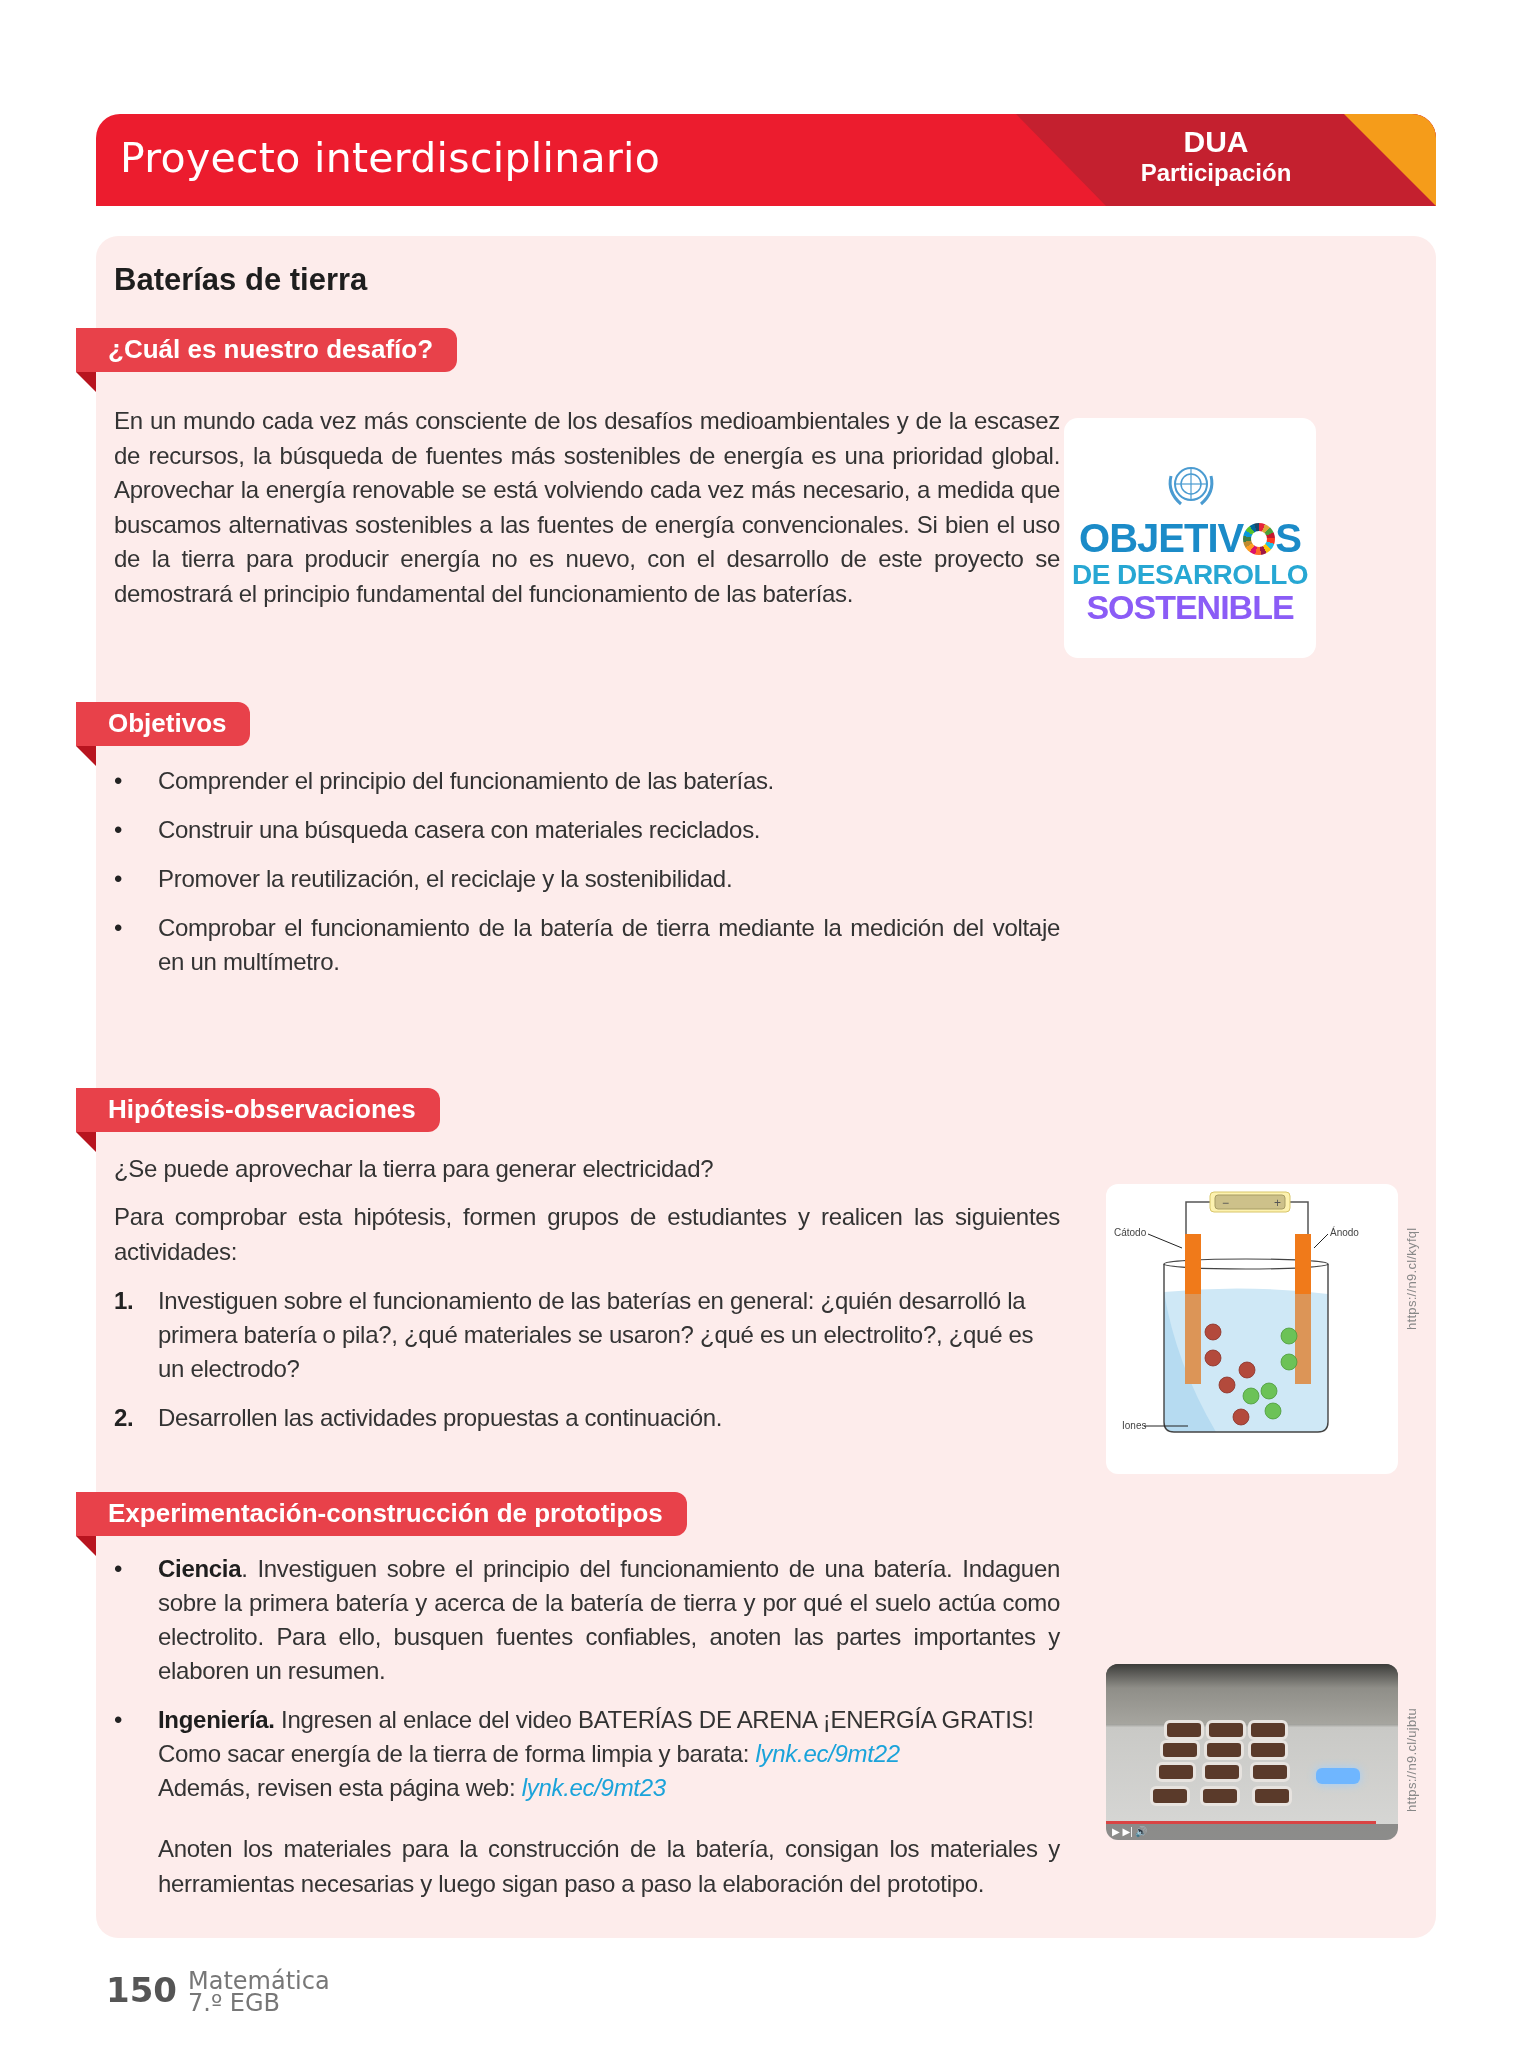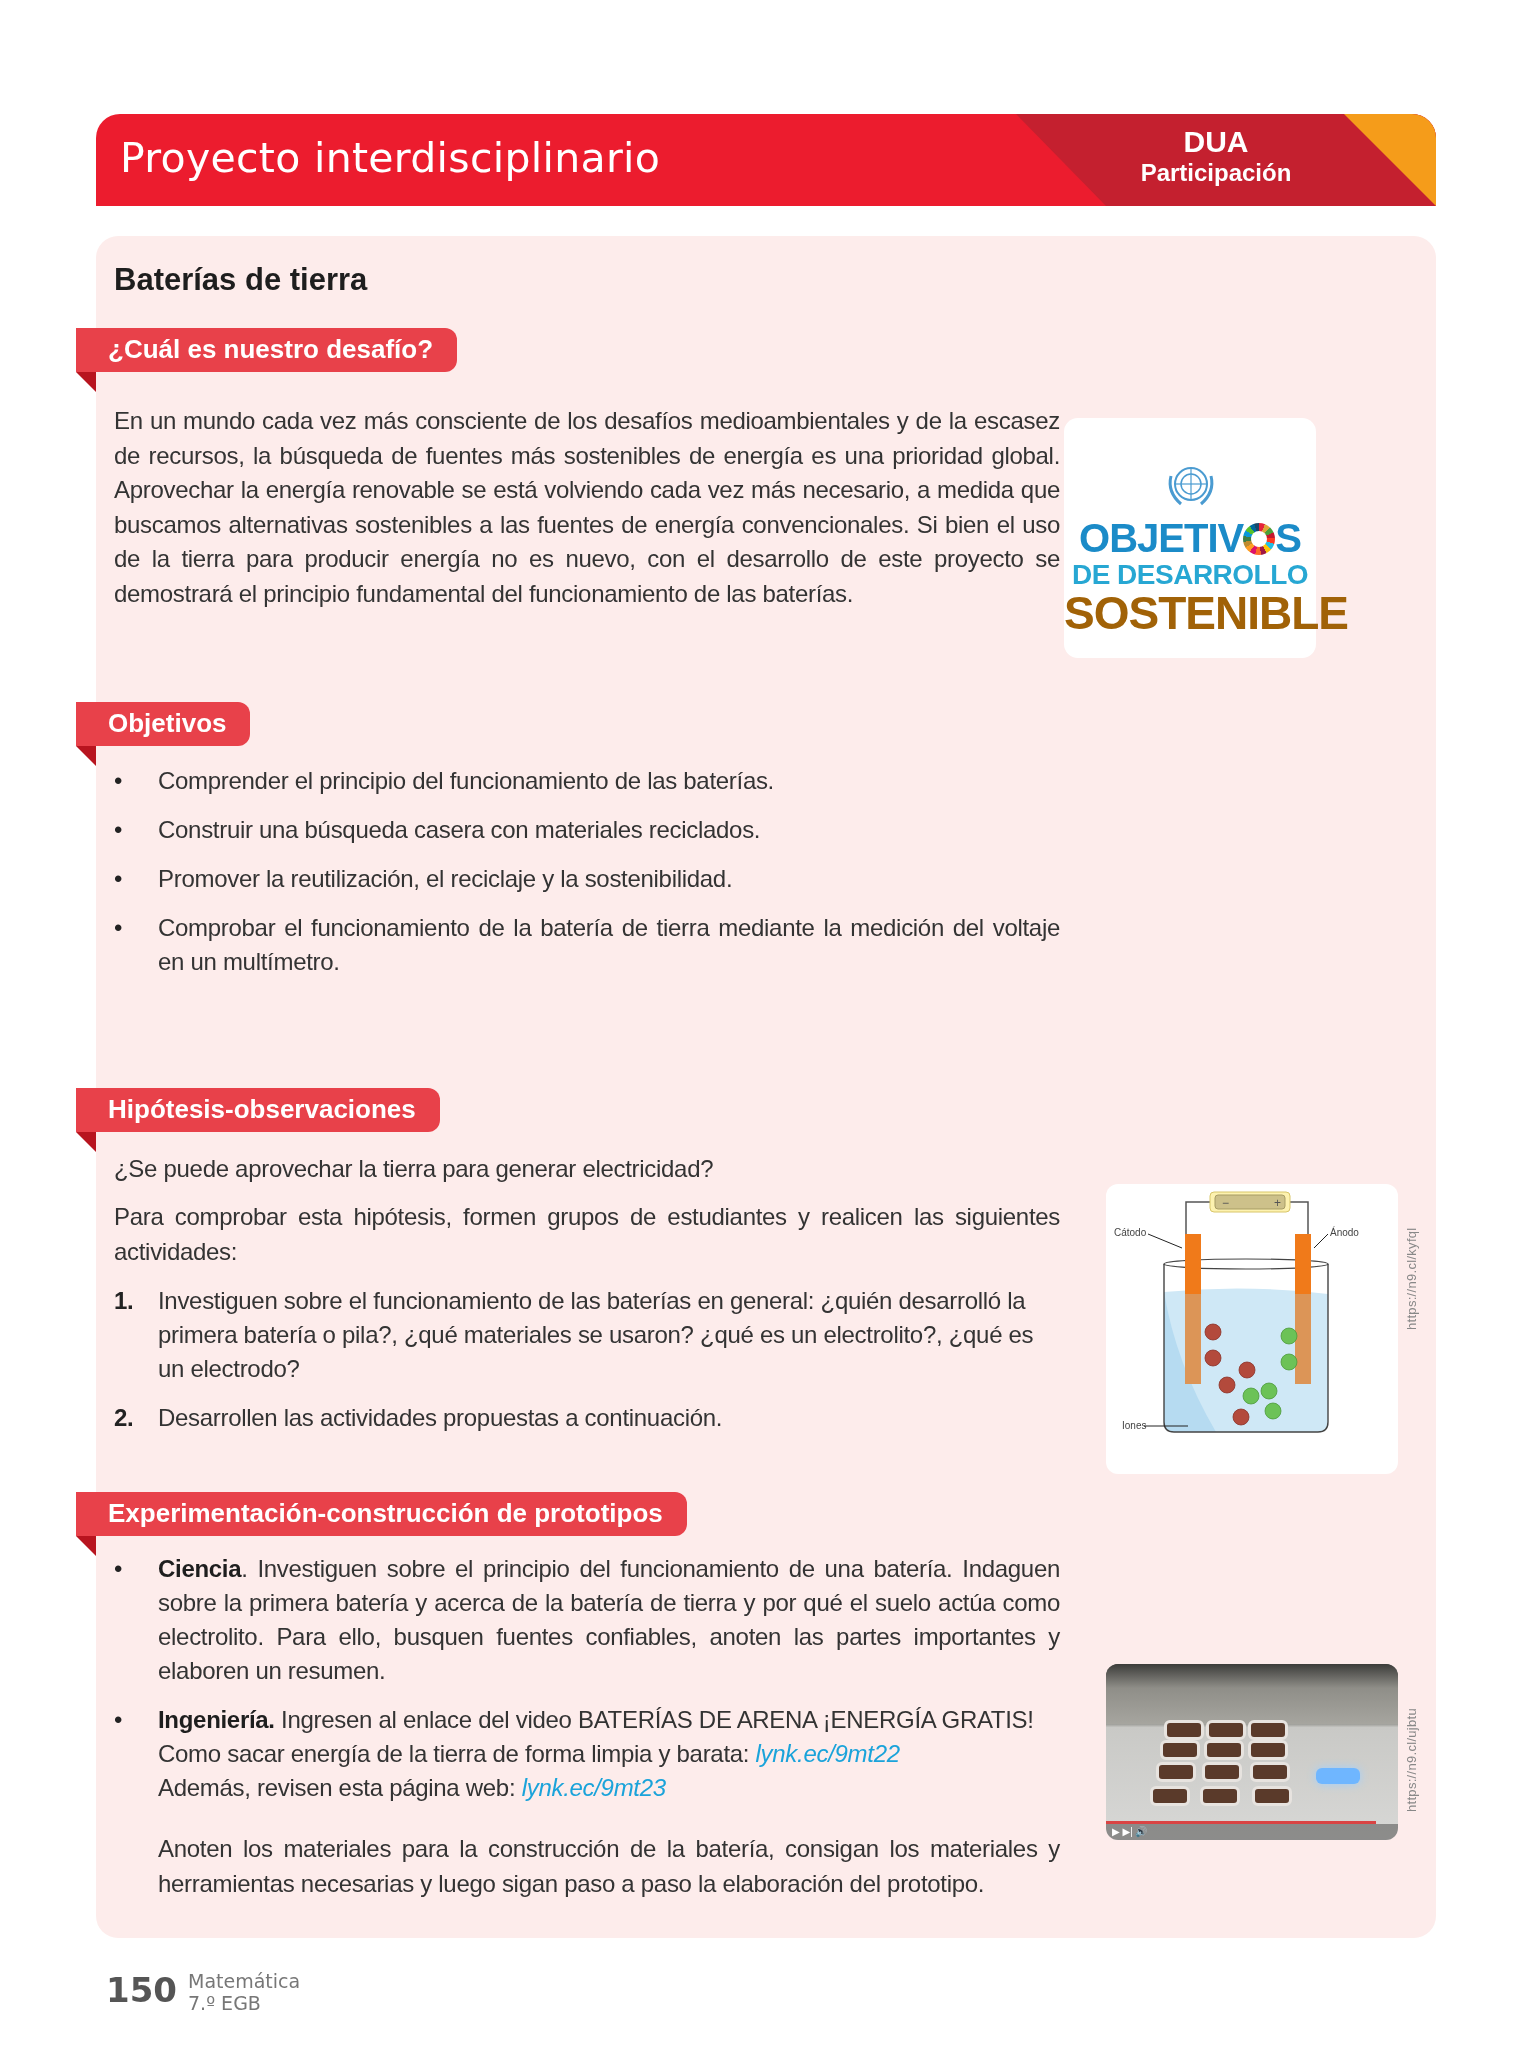--- a/index.html
+++ b/index.html
@@ -82,21 +82,21 @@
   }
   .un-emblem {
     position: absolute; left: 99px; top: 44px; width: 56px; height: 50px;
   }
   .sdg-text {
     position: absolute; left: 0; width: 252px; text-align: center; font-weight: bold;
     font-family: "Liberation Sans", sans-serif; line-height: 1;
   }
   .sdg-line1 { top: 100px; font-size: 40px; color: #1b8bc8; letter-spacing: -1px; }
   .sdg-line2 { top: 143px; font-size: 28px; color: #27a7d3; letter-spacing: -0.5px; }
-  .sdg-line3 { top: 172px; font-size: 46px; color: #a16207; letter-spacing: -1px; }
+  .sdg-line3 { top: 172px; font-size: 34px; color: #8b5cf6; letter-spacing: -1px; }
   .sdg-wheel {
     display: inline-block; width: 32px; height: 32px; border-radius: 50%;
     background: conic-gradient(#e5243b 0 6%, #dda63a 6% 12%, #4c9f38 12% 18%, #c5192d 18% 24%, #ff3a21 24% 30%, #26bde2 30% 36%, #fcc30b 36% 42%, #a21942 42% 48%, #fd6925 48% 54%, #dd1367 54% 60%, #fd9d24 60% 66%, #bf8b2e 66% 72%, #3f7e44 72% 78%, #0a97d9 78% 84%, #56c02b 84% 90%, #00689d 90% 95%, #19486a 95% 100%);
     position: relative; vertical-align: -3px;
   }
   .sdg-wheel::after {
     content: ""; position: absolute; left: 8px; top: 8px; width: 16px; height: 16px;
     border-radius: 50%; background: #fff;
   }
 
@@ -134,21 +134,21 @@
     position: absolute; left: 0; bottom: 0; width: 100%; height: 16px;
     background: rgba(0,0,0,0.35); color: #fff; font-size: 10px; padding-left: 6px; line-height: 16px;
   }
 
   
   .page-num {
     position: absolute; left: 106px; top: 1970px; font-size: 34px; font-weight: bold; color: #555;
     font-family: "DejaVu Sans", sans-serif;
   }
   .footer-subject {
-    position: absolute; left: 188px; top: 1970px; font-size: 19px; color: #777; line-height: 22px;
+    position: absolute; left: 188px; top: 1970px; font-size: 24px; color: #777; line-height: 22px;
     font-family: "DejaVu Sans", sans-serif;
   }
 </style>
 </head>
 <body>
 
 <div class="banner">
   <div class="dark-band"></div>
   <div class="orange-corner"></div>
   <div class="banner-title">Proyecto interdisciplinario</div>

